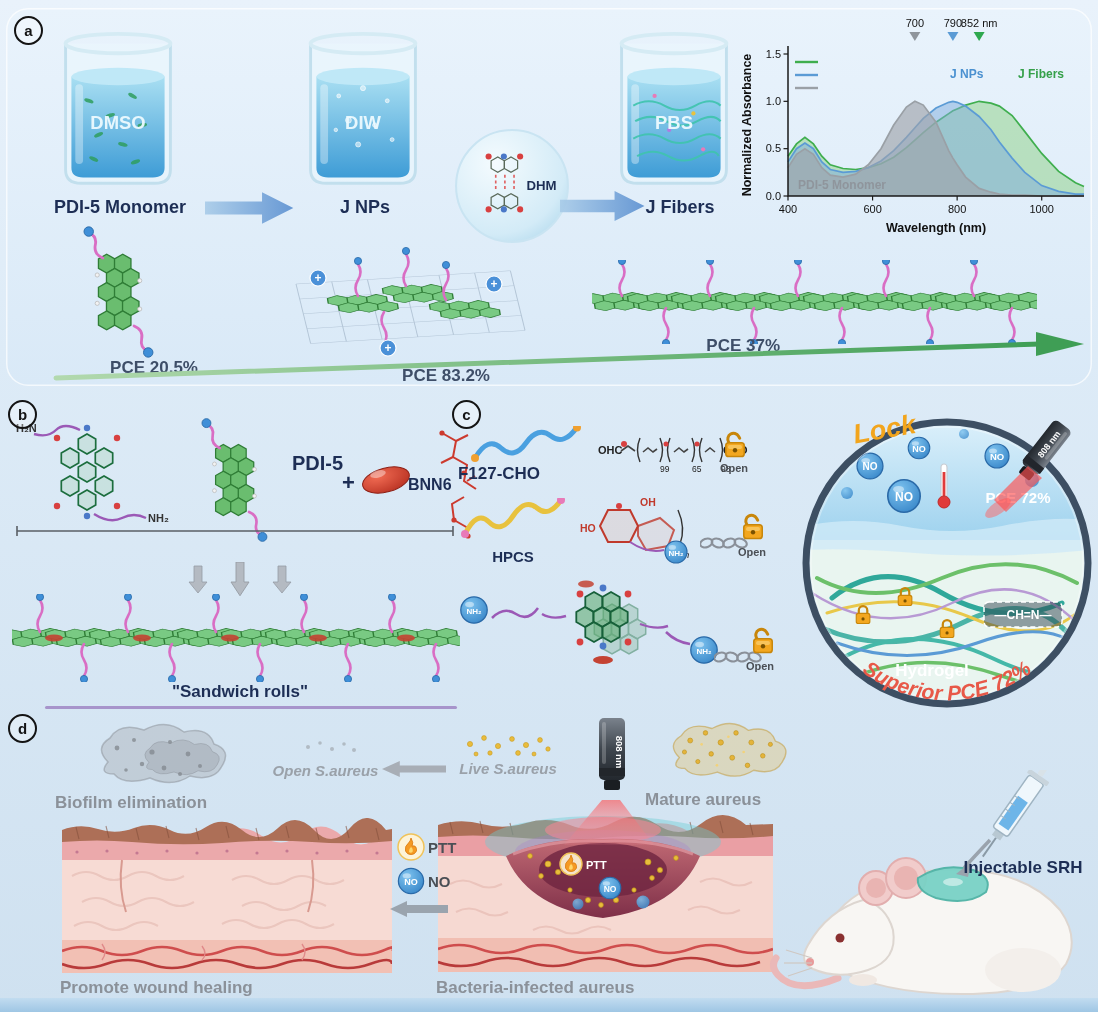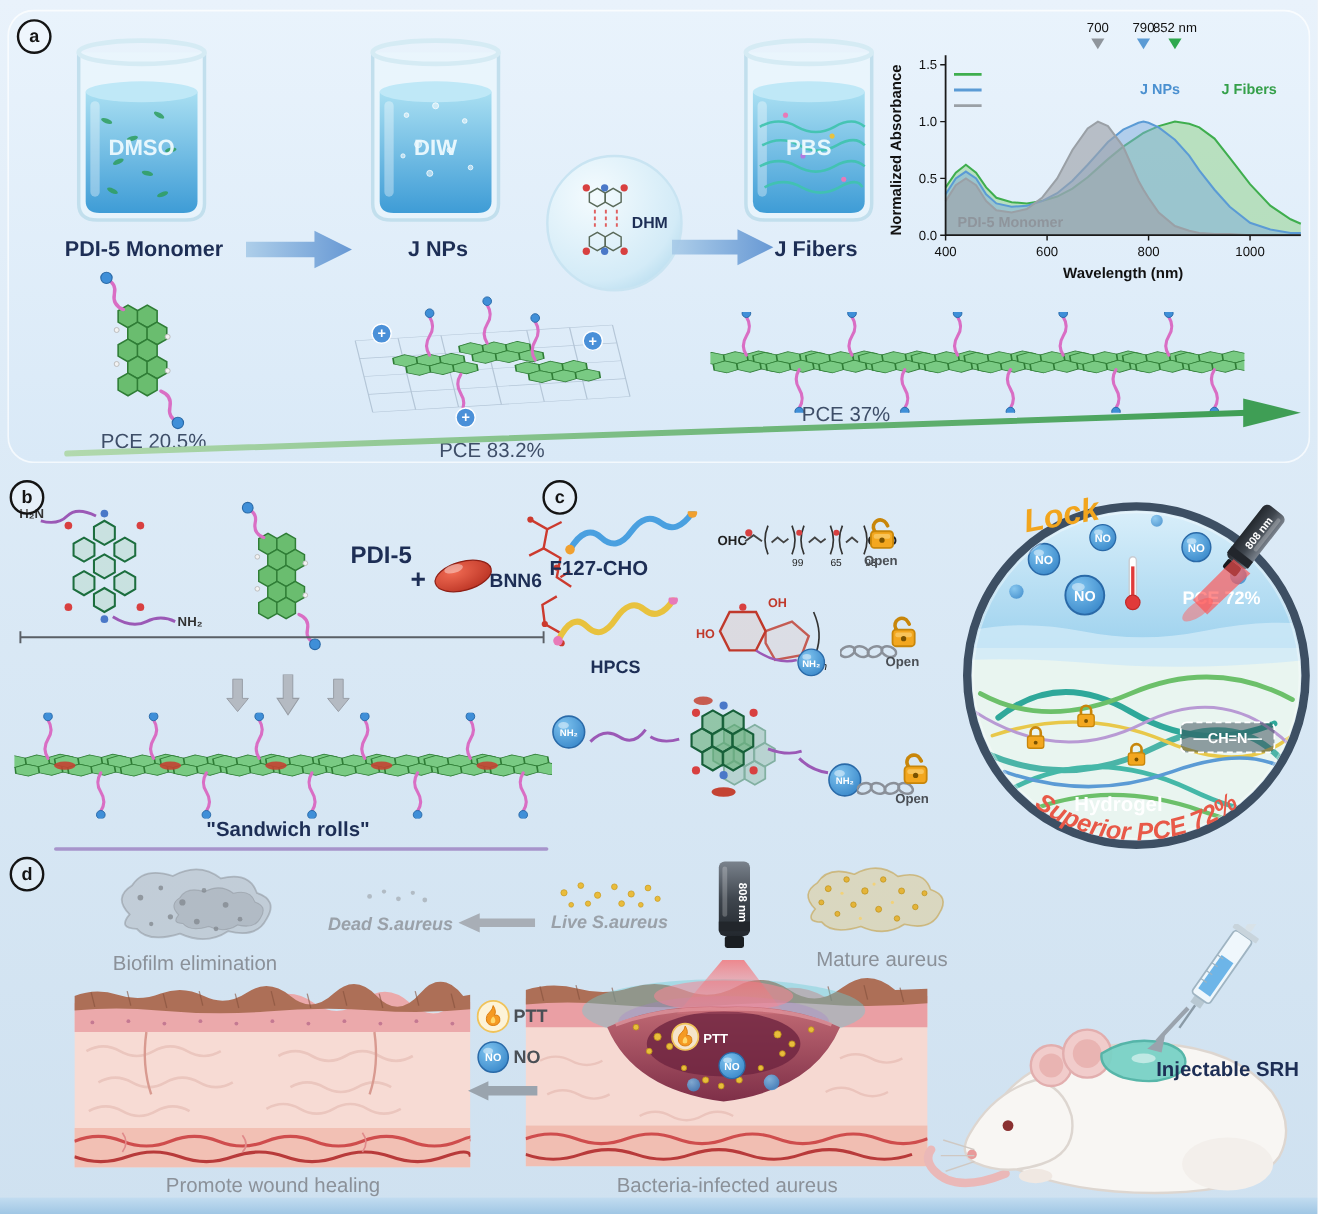--- a/index.html
+++ b/index.html
@@ -7,22 +7,22 @@
   #fig{position:relative;width:1098px;height:1012px;overflow:hidden;
        background:linear-gradient(180deg,#e9f2fb 0%,#ddebf7 35%,#cfe1f0 100%)}
   .abs{position:absolute}
   .plabel{width:25px;height:25px;border:2.5px solid #141414;border-radius:50%;
           display:flex;align-items:center;justify-content:center;font-weight:bold;
           font-size:15px;color:#141414;background:rgba(255,255,255,0.3);z-index:5}
   #panelA-bg{left:6px;top:8px;width:1086px;height:378px;border-radius:22px;
              background:linear-gradient(180deg,#e9f3fc,#d9e9f7);
              box-shadow:inset 0 0 0 1.5px rgba(255,255,255,0.7)}
   .cap{font-weight:bold;color:#1d2e55;font-size:18px;text-align:center}
-  .pce{font-weight:normal;color:#3e4e68;font-size:17px;text-align:center}
-  .graycap{font-weight:normal;color:#8b9199;font-size:17px;text-align:center}
+  .pce{font-weight:bold;color:#3e4e68;font-size:17px;text-align:right}
+  .graycap{font-weight:bold;color:#8b9199;font-size:17px;}
   .italgray{font-style:italic;color:#9aa1a9;font-size:15px;font-weight:bold;text-align:center}
   .openl{font-weight:bold;color:#4a4f55;font-size:11px;text-align:center}
   .navy{color:#1d2e55;font-weight:bold}
   .stacking{color:#8a6fa8;font-weight:bold;font-size:16.5px;text-align:center}
   .midlab{font-weight:bold;color:#4a4f55;font-size:15px}
   svg{display:block}
   svg text{font-family:"Liberation Sans",sans-serif}
   .beaker-label{font-size:19px;font-weight:bold;fill:#edfaff;opacity:.95;text-anchor:middle}
   .dhm-text{font-size:13px;font-weight:bold;fill:#1d2e55}
   .chem-t{font-size:11px;fill:#222;font-weight:bold}
@@ -685,21 +685,21 @@
 
   <svg class="abs" style="left:300px;top:737px" width="60" height="22" viewBox="0 0 60 22">
     <g fill="#9aa0a6" opacity="0.6">
       <circle cx="8" cy="10" r="2"></circle>
         <circle cx="20" cy="6" r="1.8"></circle>
         <circle cx="32" cy="12" r="2"></circle>
       <circle cx="44" cy="7" r="1.8"></circle>
         <circle cx="54" cy="13" r="2"></circle>
     </g>
   </svg>
-  <div class="abs italgray" style="left:268px;top:762px;width:115px">Dead S.aureus</div>
+  <div class="abs italgray" style="left:268px;top:762px;width:115px">Open S.aureus</div>
   <svg class="abs" style="left:382px;top:760px" width="64" height="18" viewBox="0 0 72 18">
     <polygon points="72,5 20,5 20,0 0,9 20,18 20,13 72,13" fill="#a8aeb6"></polygon>
   </svg>
   <svg class="abs" style="left:460px;top:730px" width="95" height="30" viewBox="0 0 95 30">
     <g fill="#e9bc3c" stroke="#c89a20" stroke-width="0.6">
       <circle cx="10" cy="14" r="2.6"></circle>
         <circle cx="24" cy="8" r="2.4"></circle>
         <circle cx="38" cy="16" r="2.6"></circle>
         <circle cx="52" cy="9" r="2.4"></circle>
       <circle cx="66" cy="15" r="2.6"></circle>
@@ -904,16 +904,16 @@
         <line x1="30" y1="-9" x2="30" y2="-3"></line>
           <line x1="38" y1="-9" x2="38" y2="-3"></line>
       </g>
       <rect x="64" y="-12" width="5" height="24" rx="1" fill="#c8d4dc"></rect>
       <rect x="69" y="-3" width="26" height="6" rx="2" fill="#d8e2e8"></rect>
       <rect x="95" y="-8" width="6" height="16" rx="1" fill="#c8d4dc"></rect>
     </g>
     <path d="M222,70 Q205,88 196,98" stroke="#9aa3ad" stroke-width="3.5" fill="none"></path>
     <polygon points="188,104 203,92 200,107" fill="#9aa3ad"></polygon>
   </svg>
-  <div class="abs cap" style="left:948px;top:882px;width:150px;font-size:17px">Injectable SRH</div>
+  <div class="abs cap" style="left:948px;top:858px;width:150px;font-size:17px">Injectable SRH</div>
 
   <div id="footer-band" class="abs"></div>
 </div>
 
 </body></html>

